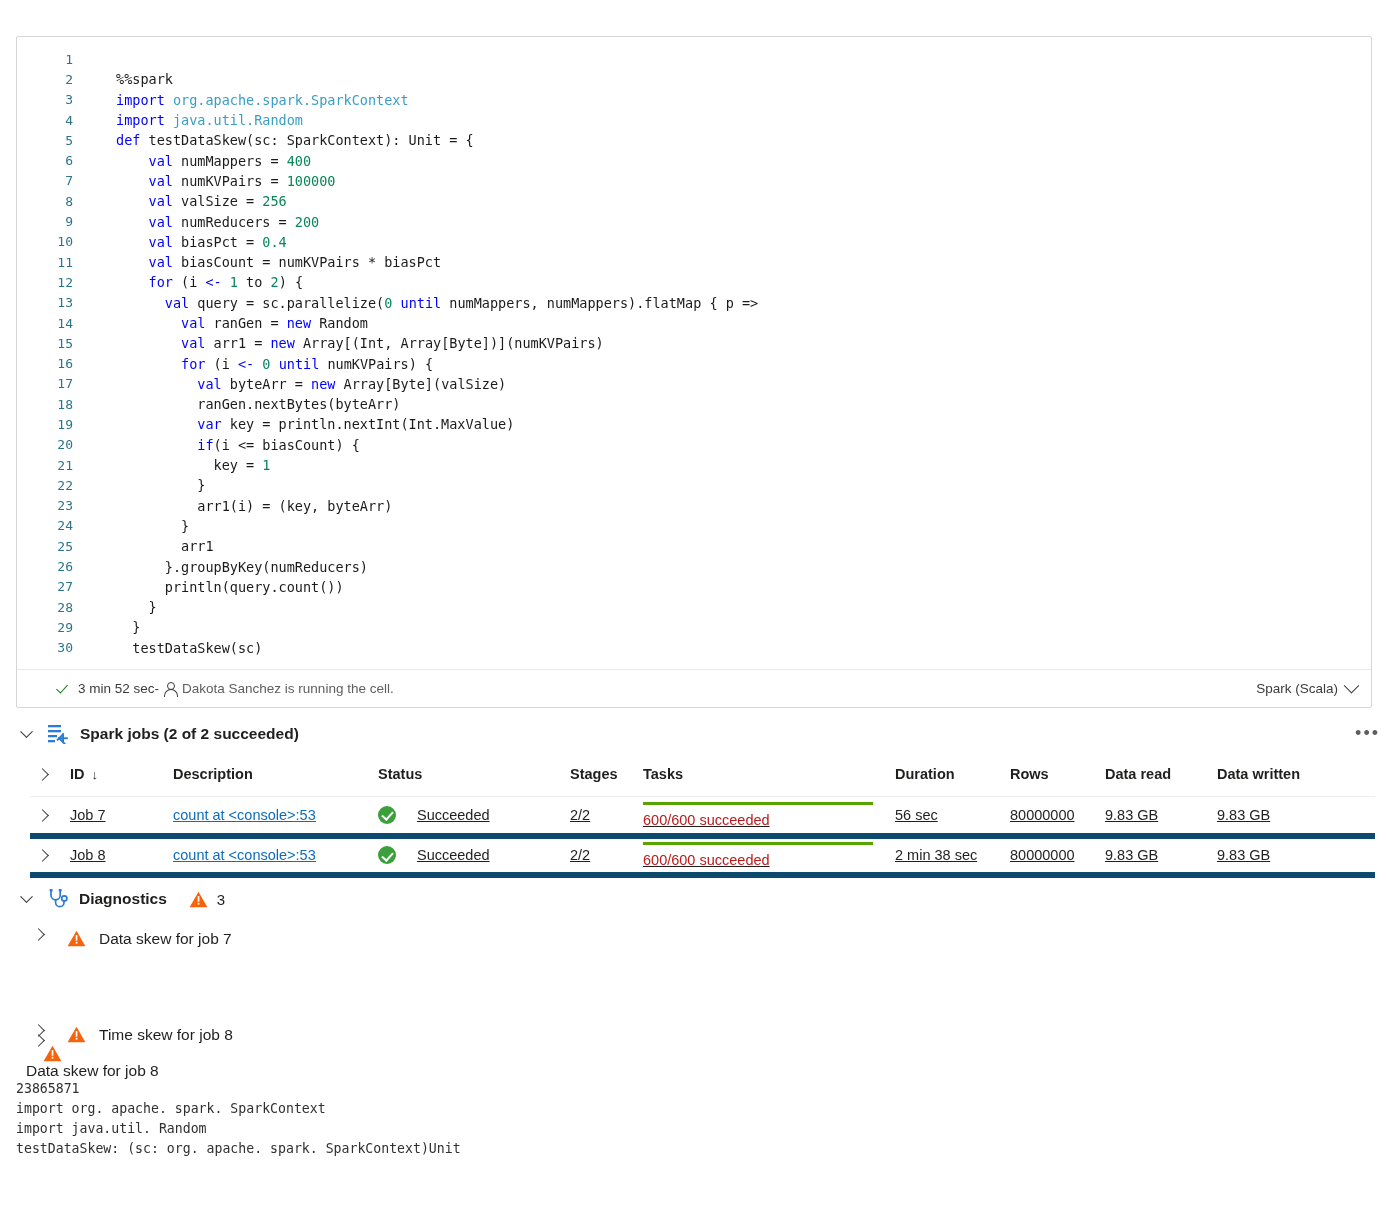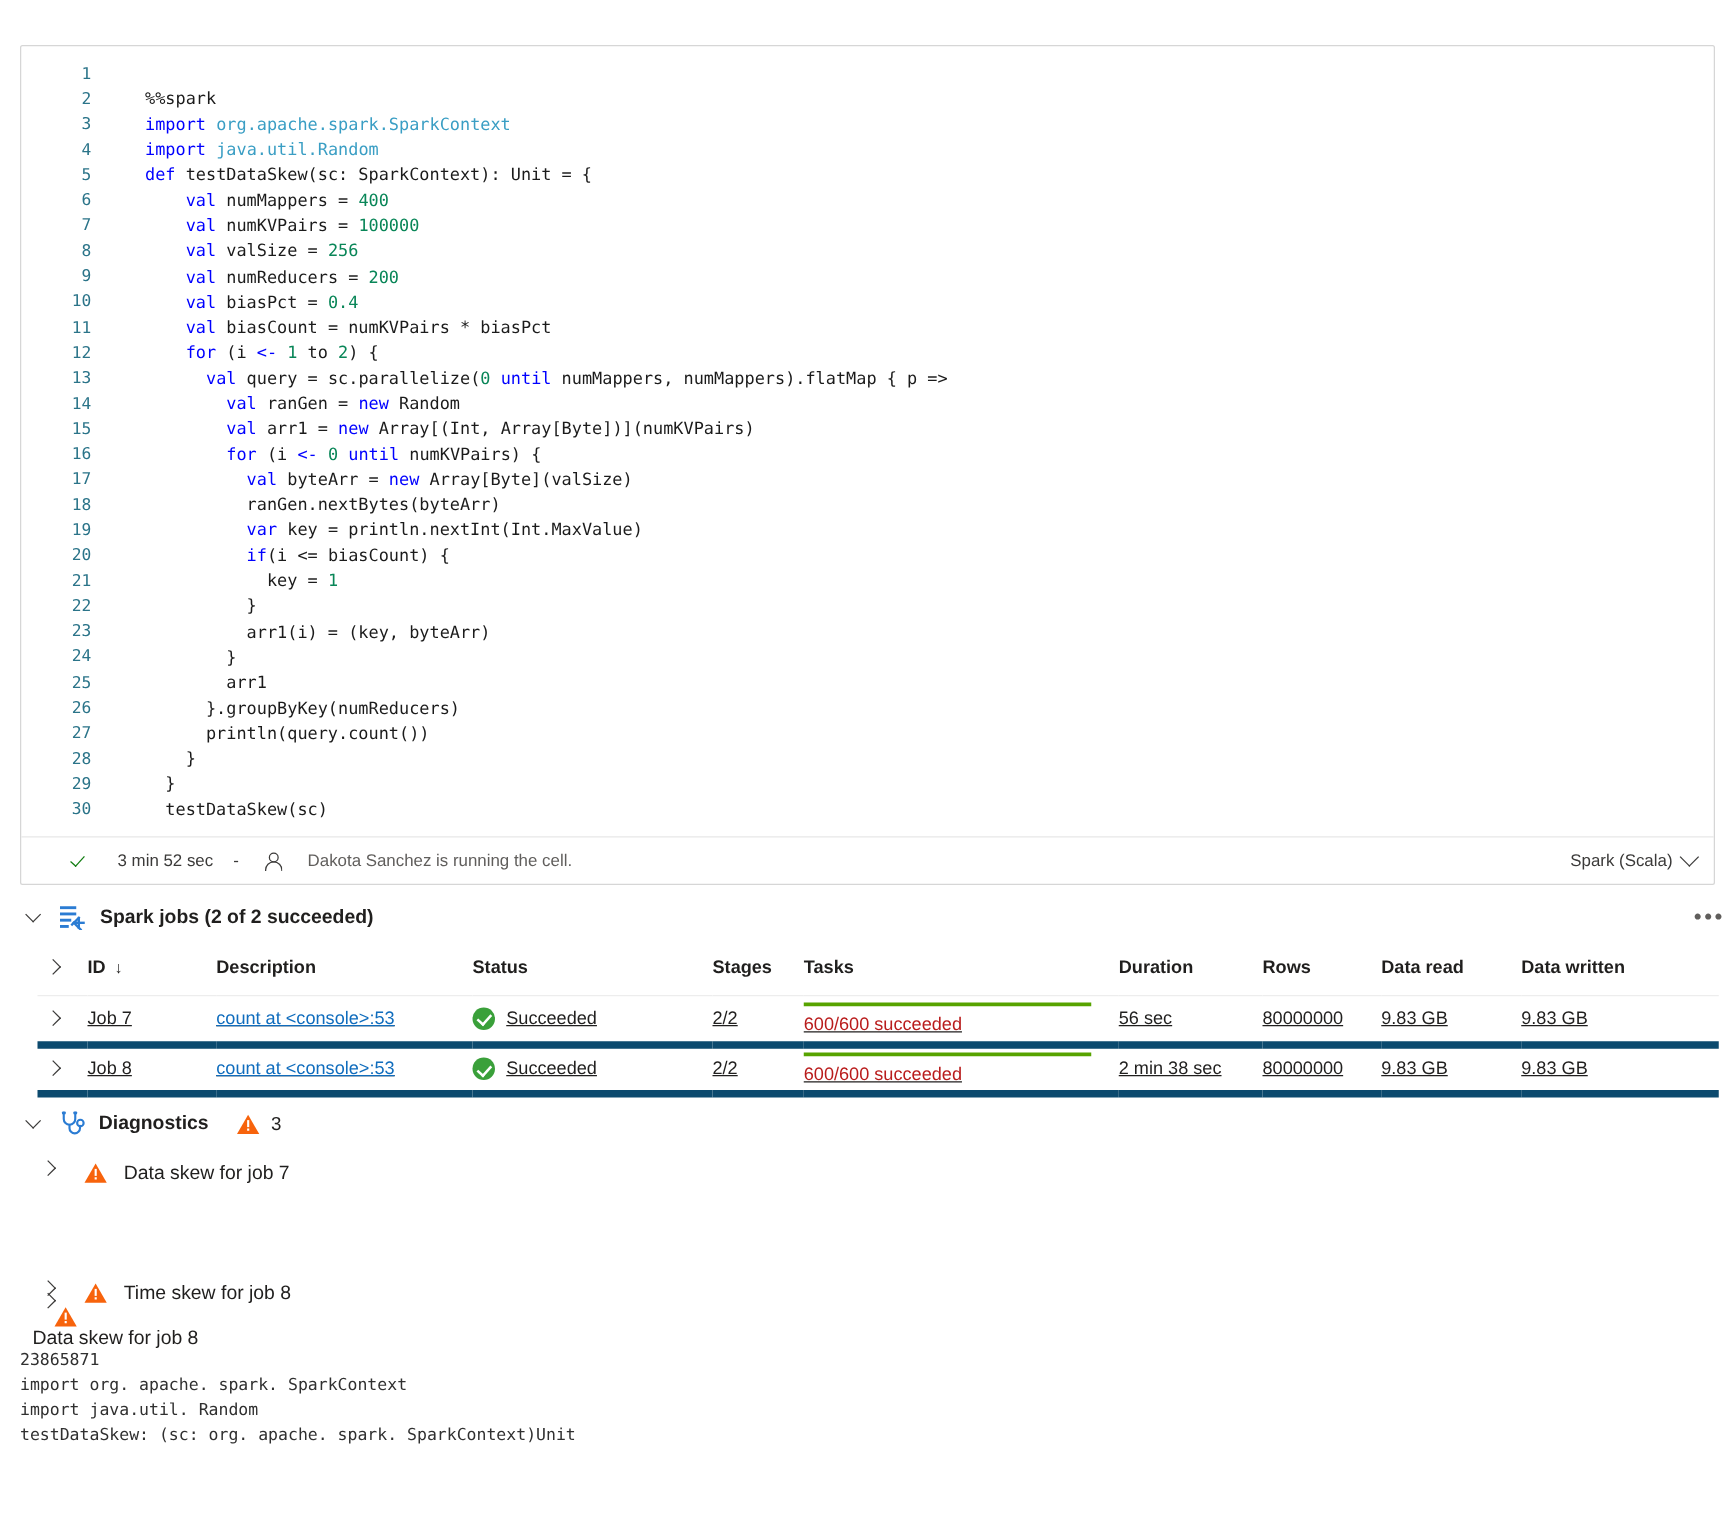--- a/index.html
+++ b/index.html
@@ -56,21 +56,21 @@
     position: absolute;
     left: 0; right: 0; bottom: 0;
     height: 38px;
     border-top: 1px solid #e8e8e8;
     display: flex;
     align-items: center;
     padding: 0 14px 0 40px;
     font-size: 13.5px;
     color: #3b3a39;
   }
-  .cf-left { display: flex; align-items: center; gap: 16px; flex: 1; }
+  .cf-left { display: flex; align-items: center; gap: 0; flex: 1; }
   .check-ok {
     width: 15px; height: 15px; margin-right: 6px;
     display: inline-block; position: relative; flex: 0 0 auto;
   }
   .check-ok::after {
     content: "";
     position: absolute; left: 2px; top: 1px;
     width: 5px; height: 10px;
     border: solid #107c10;
     border-width: 0 1.6px 1.6px 0;
@@ -160,21 +160,21 @@
   .col-stg   { width: 73px; }
   .col-task  { width: 252px; }
   .col-dur   { width: 115px; }
   .col-rows  { width: 95px; }
   .col-dread { width: 112px; }
   .col-dwrit { width: auto; }
 
   .sortarrow { font-size: 13px; margin-left: 7px; color: #201f1e; }
   .link { color: #0f6cbd; }
 
-  .stat-cell { display: flex; align-items: center; gap: 9px; }
+  .stat-cell { display: flex; align-items: center; gap: 21px; }
   .succ-badge {
     width: 18px; height: 18px; border-radius: 50%;
     background: #3aa03a; position: relative; flex: 0 0 auto;
   }
   .succ-badge::after {
     content: ""; position: absolute; left: 5.5px; top: 3.5px;
     width: 5px; height: 9px;
     border: solid #fff; border-width: 0 2px 2px 0;
     transform: rotate(42deg);
   }

